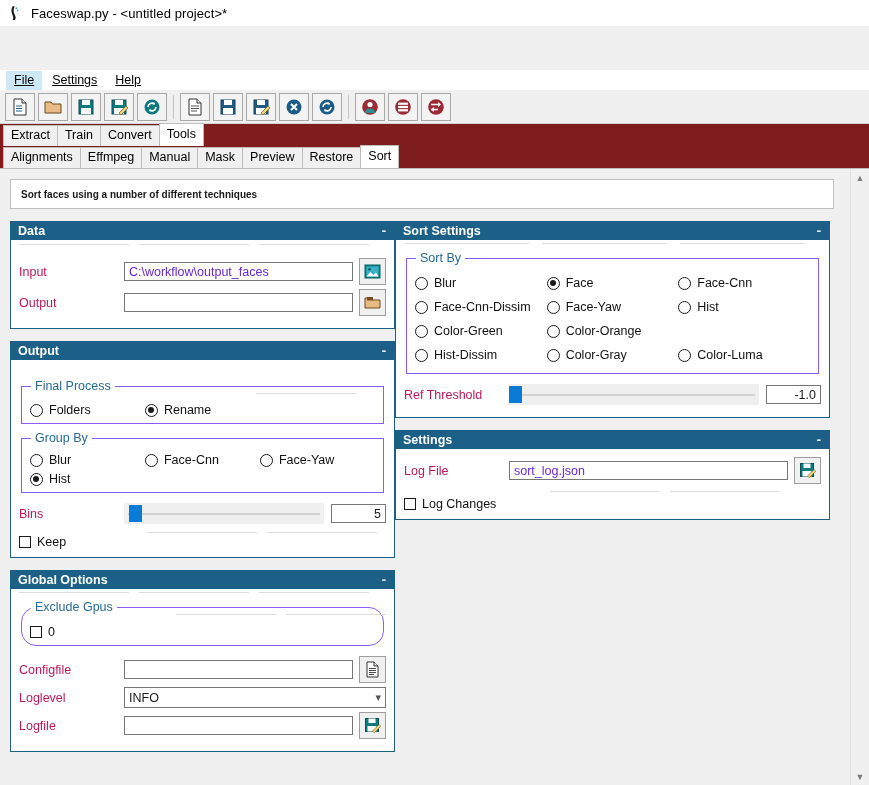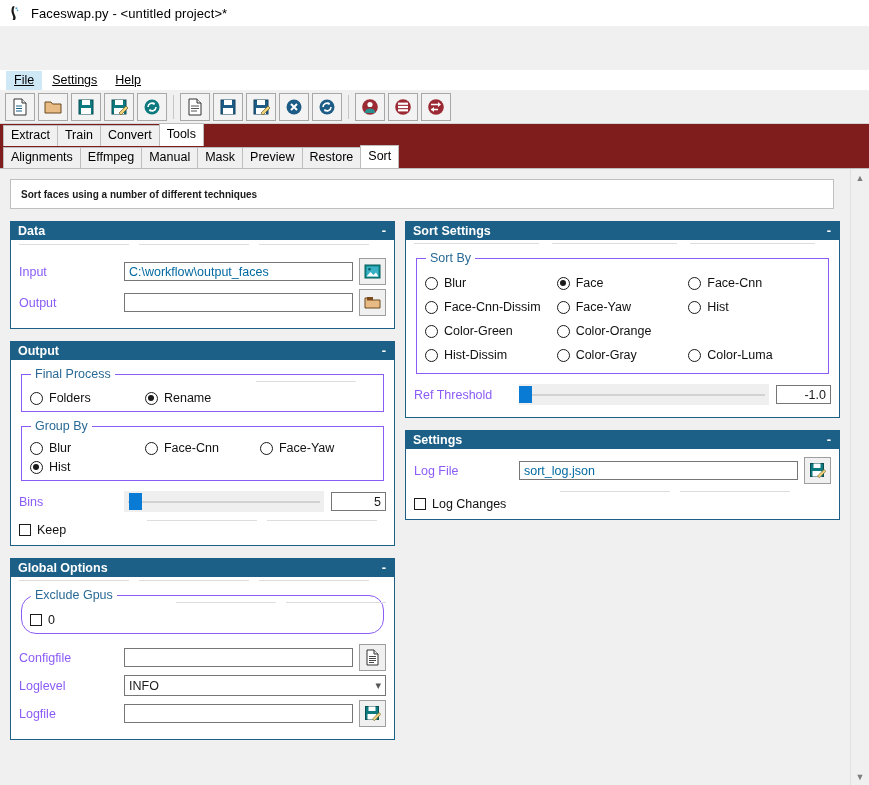--- a/index.html
+++ b/index.html
@@ -34,38 +34,38 @@
   .tab.sel{background:#ffffff;font-size:12.5px;padding-top:3px;padding-bottom:4px;
            border-color:#bdbdbd;position:relative;z-index:3;}
   .tabrow.r1{height:22px;}
   .tabrow.r2{height:22px;border-bottom:1px solid #bdbdbd;}
   
   .content{position:relative;height:616px;background:#f0f0f0;overflow:hidden;}
   .scrollarea{position:absolute;left:0;top:0;right:18px;bottom:0;background:#f0f0f0;
               border-right:1px solid #d0d0d0;}
   .banner{margin:10px 16px 0 10px;background:#ffffff;border:1px solid #bfbfbf;height:28px;
           display:flex;align-items:center;padding-left:10px;font-weight:bold;font-size:10px;}
-  .cols{display:flex;padding:12px 10px 0 10px;gap:10px;align-items:flex-start;}
+  .cols{display:flex;padding:12px 10px 0 10px;gap:0;align-items:flex-start;}
   .col{width:100%;}
   .col.left{width:385px;}
   .col.right{width:435px;}
   
   .panel{background:#ffffff;border:1px solid #1c6087;margin-bottom:12px;}
   .panel-head{background:#1c6087;color:#ffffff;font-weight:bold;font-size:12.5px;
               height:18px;display:flex;align-items:center;justify-content:space-between;
               padding:0 8px 0 7px;}
   .panel-head .minus{font-weight:bold;font-size:13px;line-height:10px;}
   .panel-body{padding:6px 8px 8px 8px;position:relative;}
   .sep-top{position:absolute;left:8px;right:8px;top:4px;height:1px;pointer-events:none;}
   .sep-top span{position:absolute;top:0;height:1px;background:#dddddd;}
   
   .frow{display:flex;align-items:center;margin:4px 0;}
-  .flabel{width:105px;font-size:12.5px;color:#8b5cf6;flex:none;}
+  .flabel{width:105px;font-size:12.5px;color:#be185d;flex:none;}
   .finput{flex:1;height:19px;border:1px solid #767676;background:#ffffff;font-size:12.5px;
-          padding:0 4px;line-height:19px;color:#0369a1;box-sizing:border-box;overflow:hidden;
+          padding:0 4px;line-height:19px;color:#6d28d9;box-sizing:border-box;overflow:hidden;
           white-space:nowrap;}
   .fbtn{width:25px;height:25px;border:1px solid #9e9e9e;background:#f0f0f0;margin-left:6px;
         display:flex;align-items:center;justify-content:center;flex:none;cursor:pointer;}
   
   .fset{border:1px solid #8b5cf6;margin:10px 2px 6px 2px;padding:8px 8px 6px 8px;position:relative;}
   .fset > .legend{position:absolute;top:-8px;left:9px;background:#ffffff;padding:0 4px;
                   color:#2a6a96;font-size:12.5px;}
   
   .opt{display:flex;align-items:center;font-size:12.5px;color:#111;cursor:pointer;}
   .radio{width:13px;height:13px;border:1.4px solid #1a1a1a;border-radius:50%;margin-right:6px;
@@ -286,21 +286,21 @@
               </div>
             </div>
           </div>
         </div>
 
         <div class="panel">
           <div class="panel-head">
             <span>Output</span>
             <span class="minus">-</span>
           </div>
-          <div class="panel-body" style="padding-top:4px;">
+          <div class="panel-body" style="padding-top:16px;">
 
             <div class="fset">
               <span class="legend">Final Process</span>
               <div class="sep-top" style="top:6px;">
                 <span style="left:226px;width:100px;"></span>
               </div>
               <div class="grid3" style="margin-top:8px;">
                 <div>
                   <div class="opt">
                     <span class="radio"></span>

